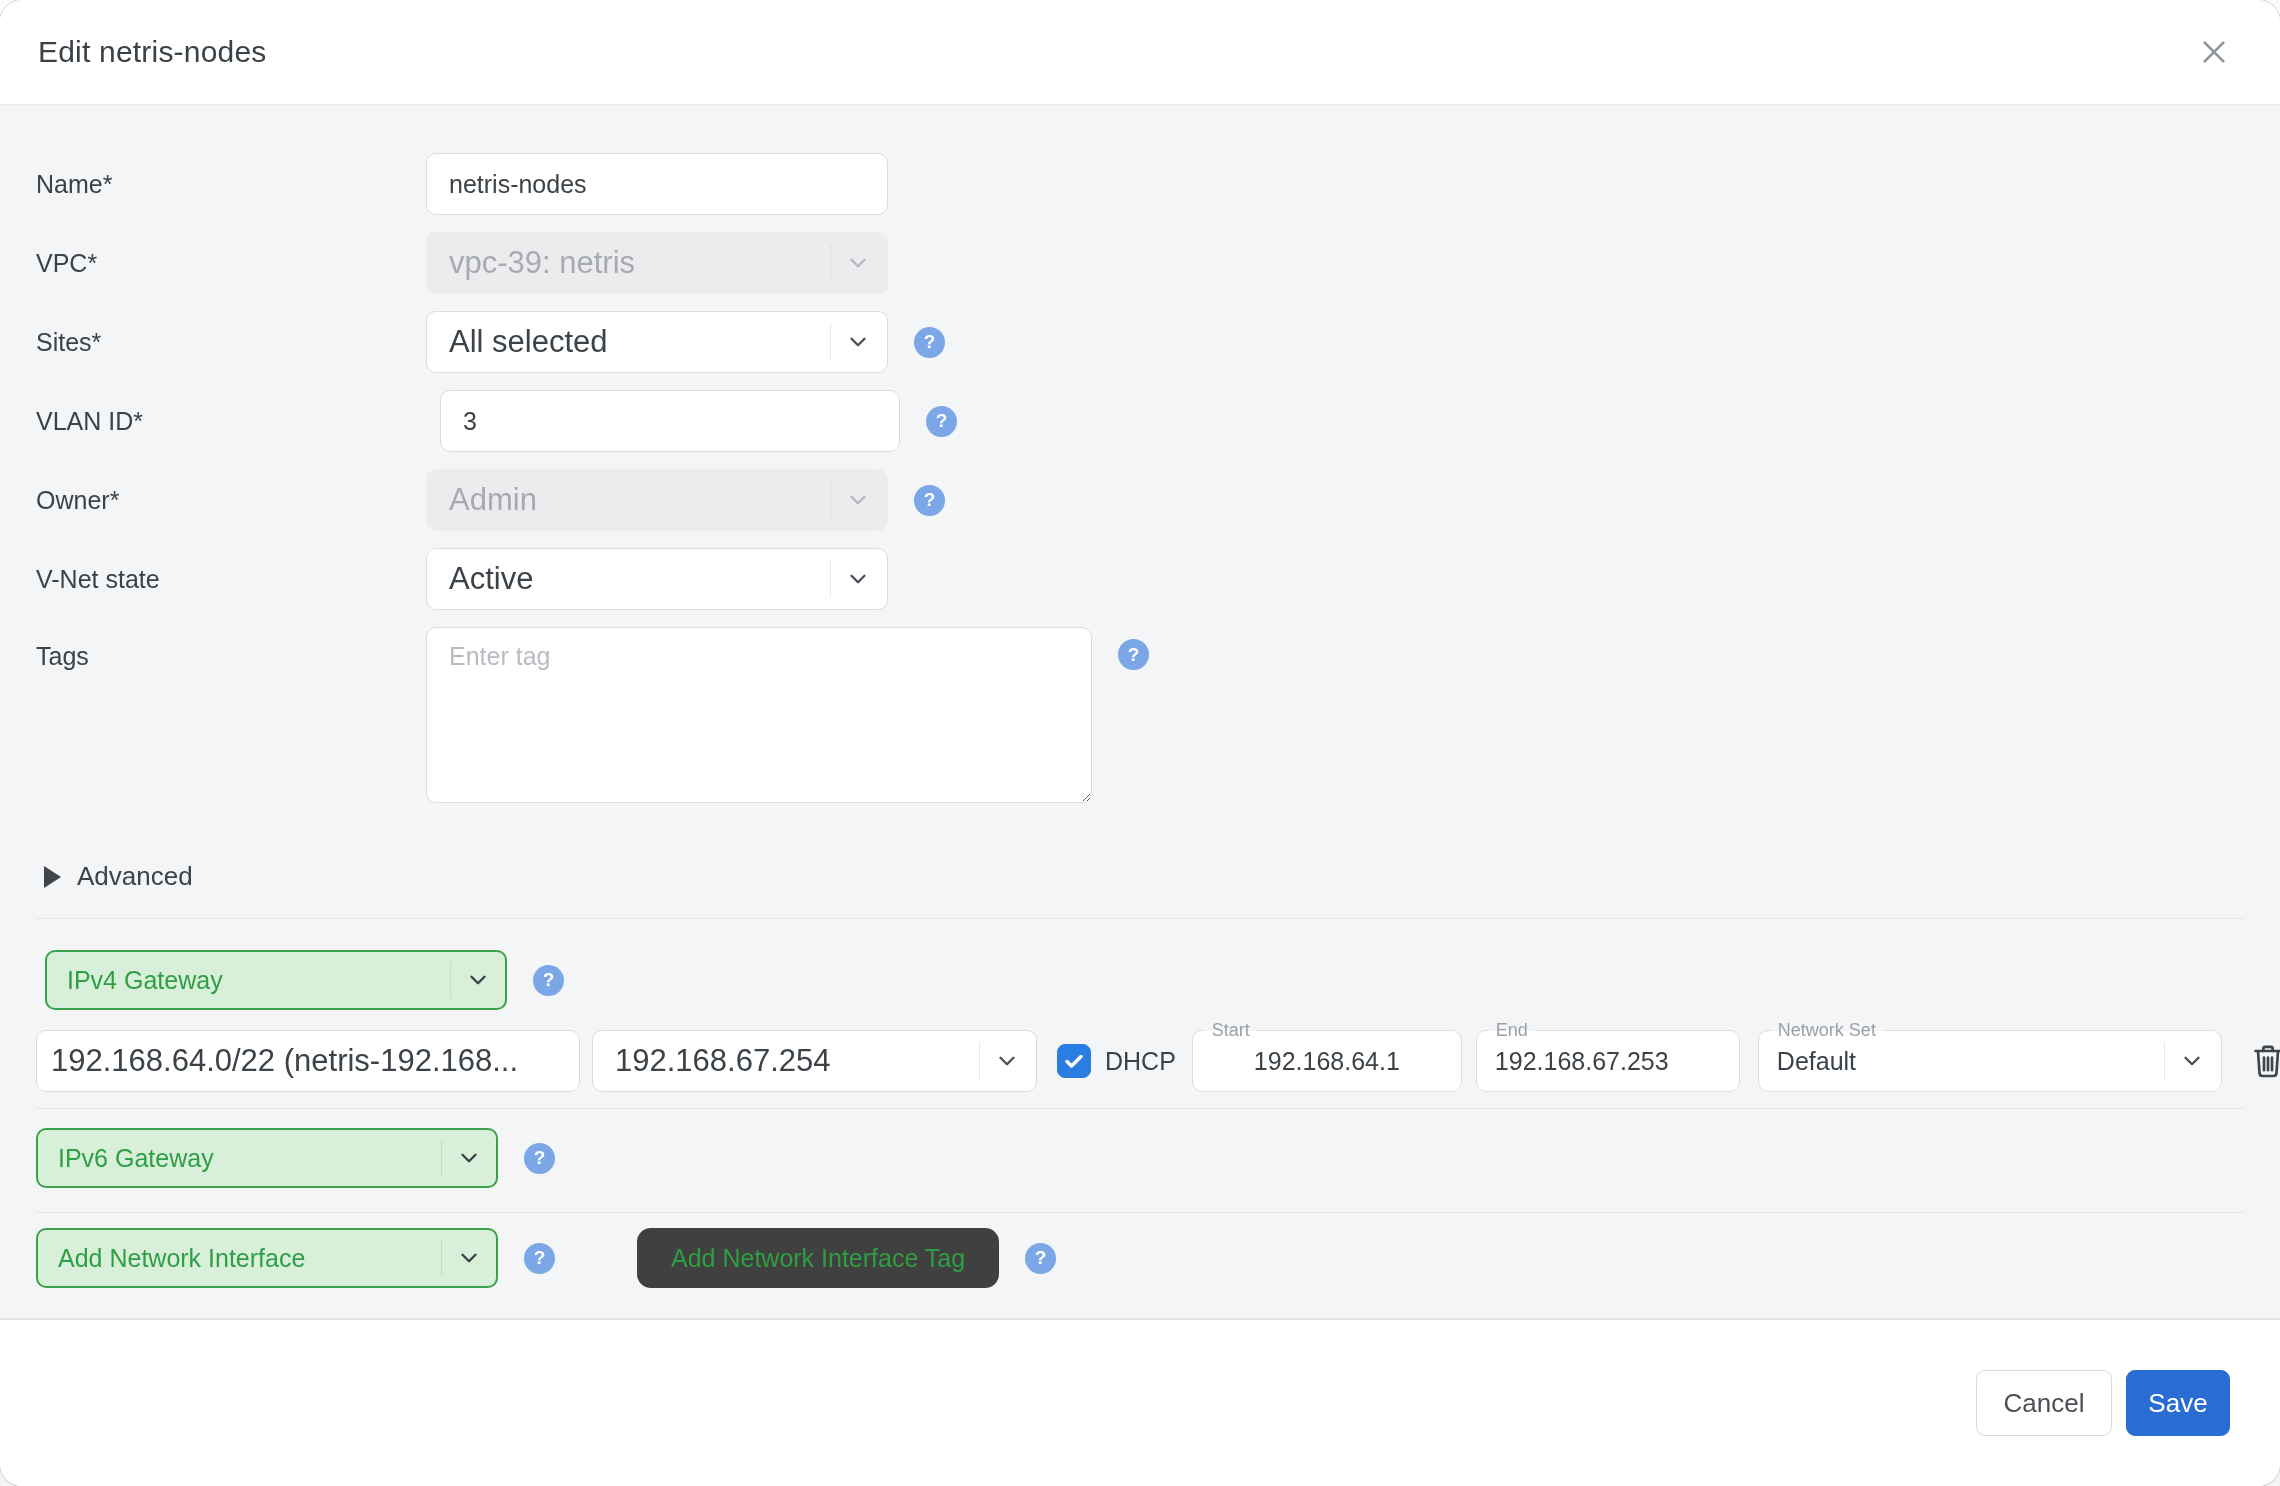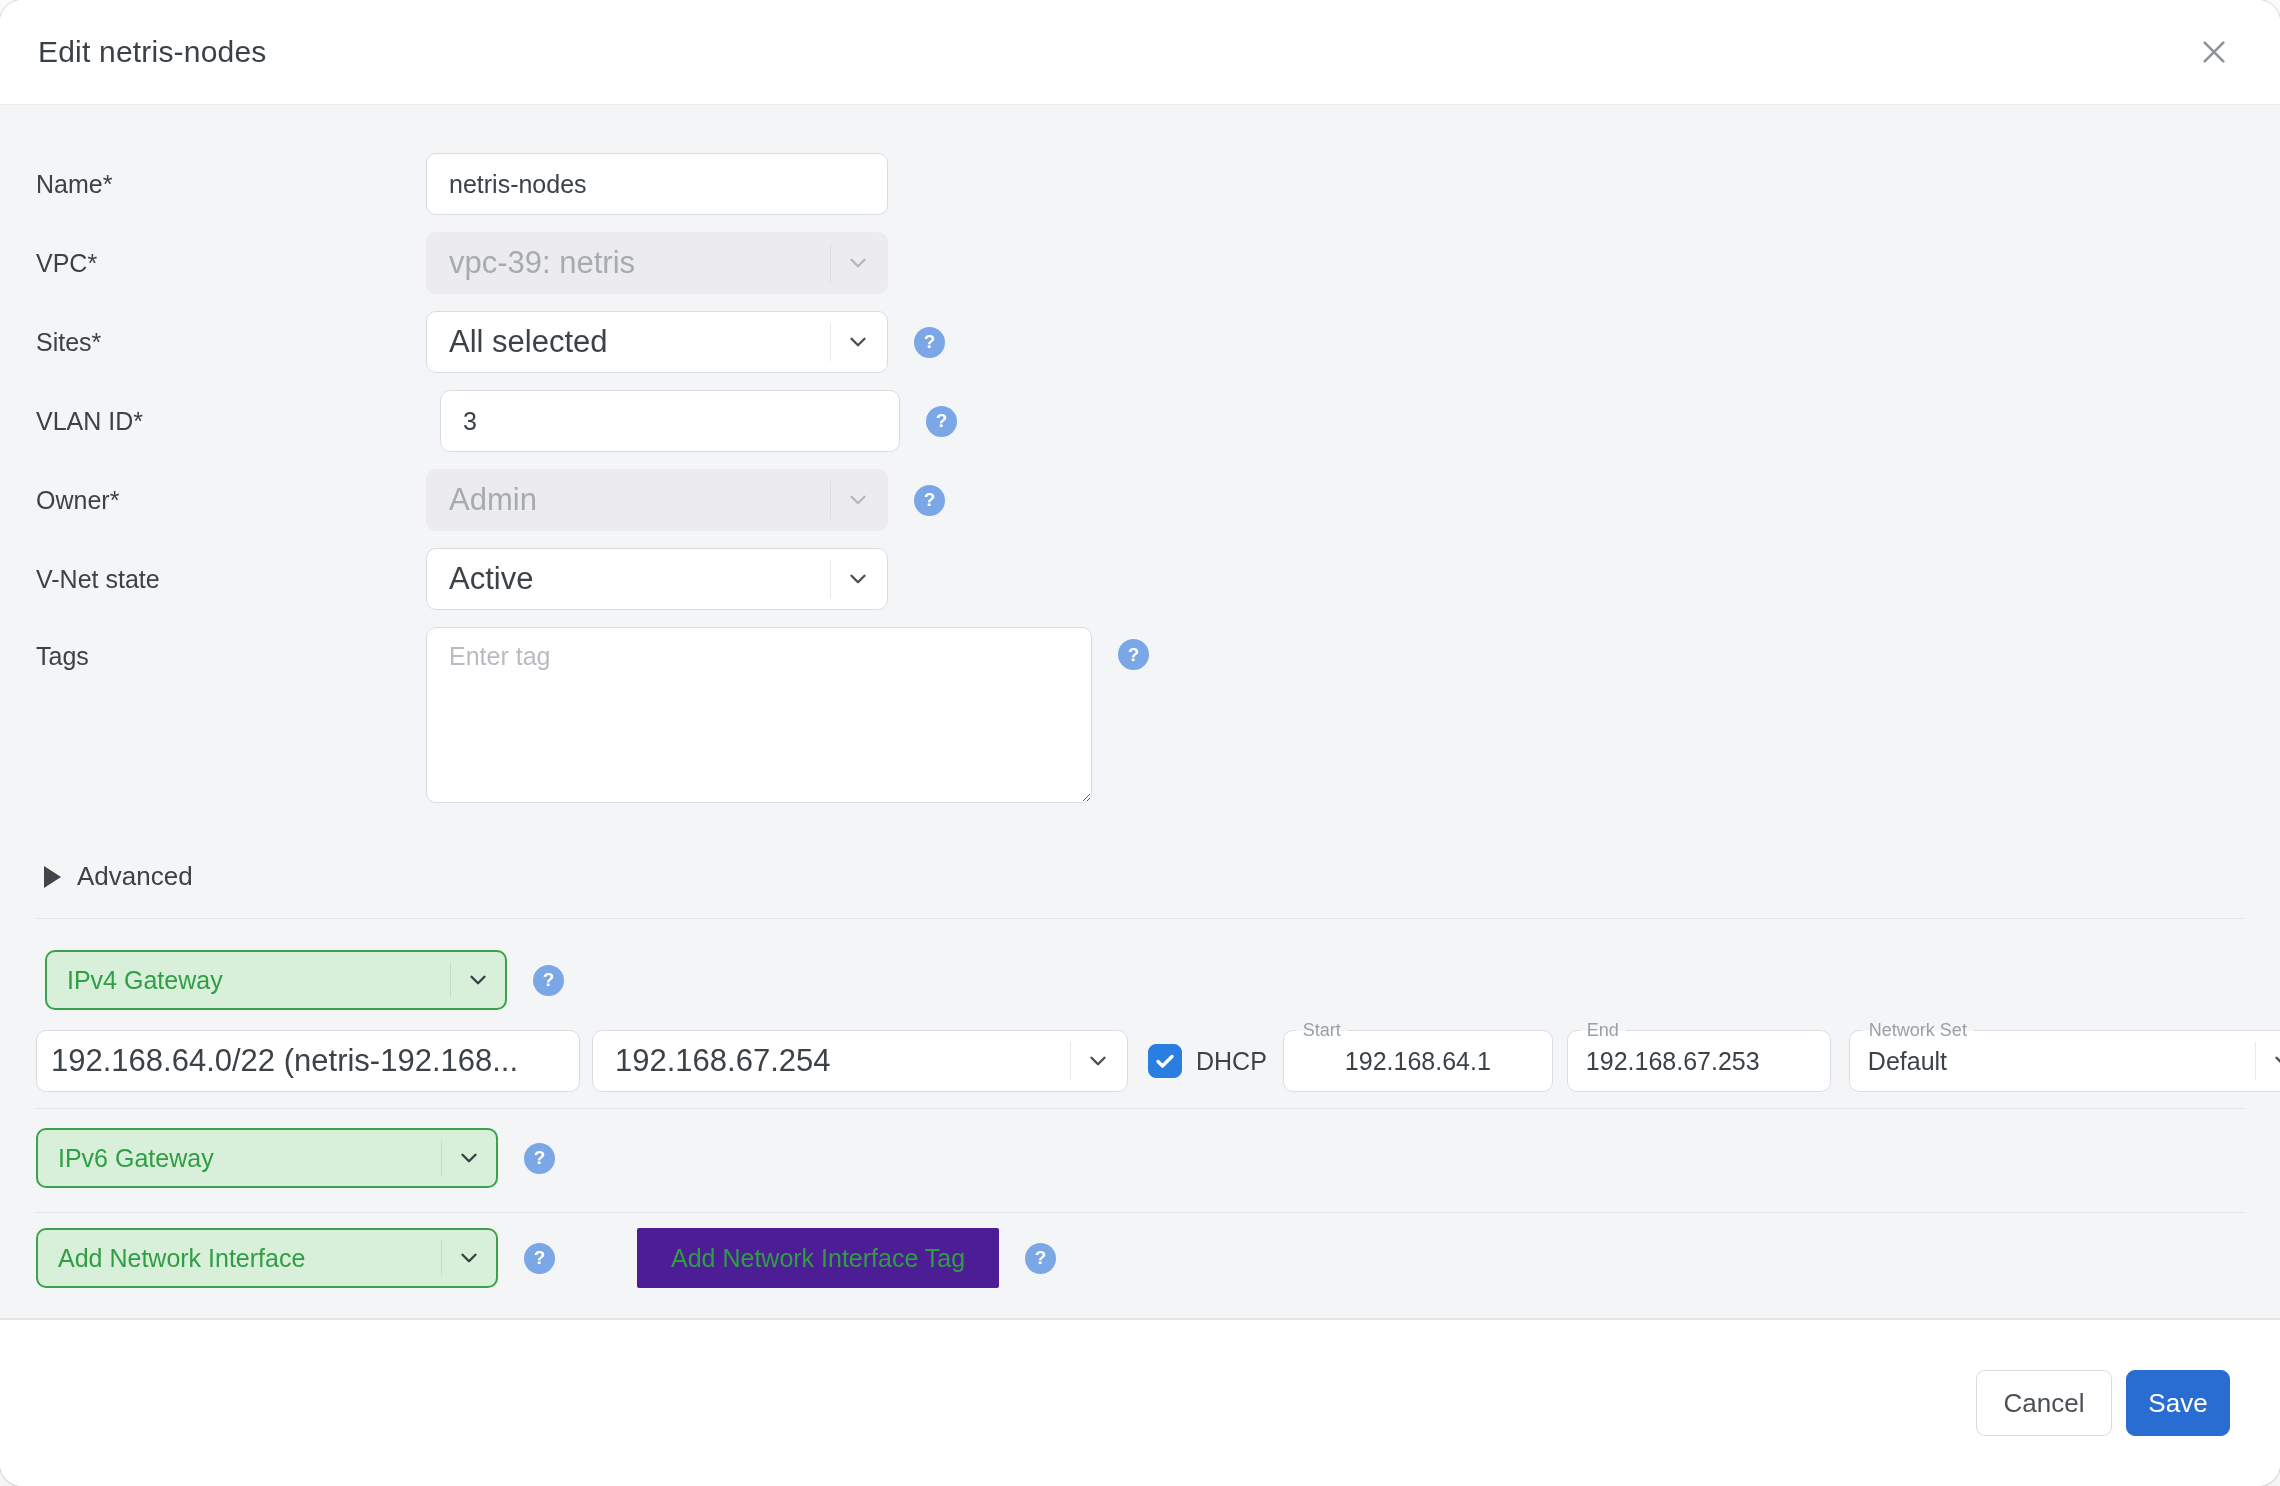--- a/index.html
+++ b/index.html
@@ -131,33 +131,33 @@
   }
   .green-select .sep {
     position: absolute; right: 54px; top: 10px; bottom: 10px;
     width: 1px; background: rgba(0,0,0,0.08);
   }
   .green-select .chev { position: absolute; right: 14px; top: 50%; transform: translateY(-50%); display: flex; }
   .green-select .chev svg { stroke: #3a4045; }
 
   .green-btn {
     margin-left: 82px;
-    height: 60px; border-radius: 2px; border: none; cursor: pointer;
-    background: #4c1d95; color: #2f9e43;
+    height: 60px; border-radius: 14px; border: none; cursor: pointer;
+    background: #404040; color: #2f9e43;
     font-family: inherit; font-size: 25px; padding: 0 34px;
     display: flex; align-items: center;
   }
 
   
   .fields-row { display: flex; align-items: center; margin-top: 20px; }
   .subnet-box {
     width: 544px; flex: none; padding: 0 14px;
     white-space: nowrap; overflow: hidden;
   }
-  .gw-select { width: 536px; flex: none; margin-left: 12px; }
+  .gw-select { width: 445px; flex: none; margin-left: 12px; }
 
   .checkbox {
     width: 34px; height: 34px; flex: none; border-radius: 8px;
     margin-left: 20px; cursor: pointer;
     border: 1px solid #c7cbd1; background: #fff;
     display: flex; align-items: center; justify-content: center;
   }
   .checkbox svg { display: none; }
   .checkbox.checked { background: #2a7de1; border-color: #2a7de1; }
   .checkbox.checked svg { display: block; }

